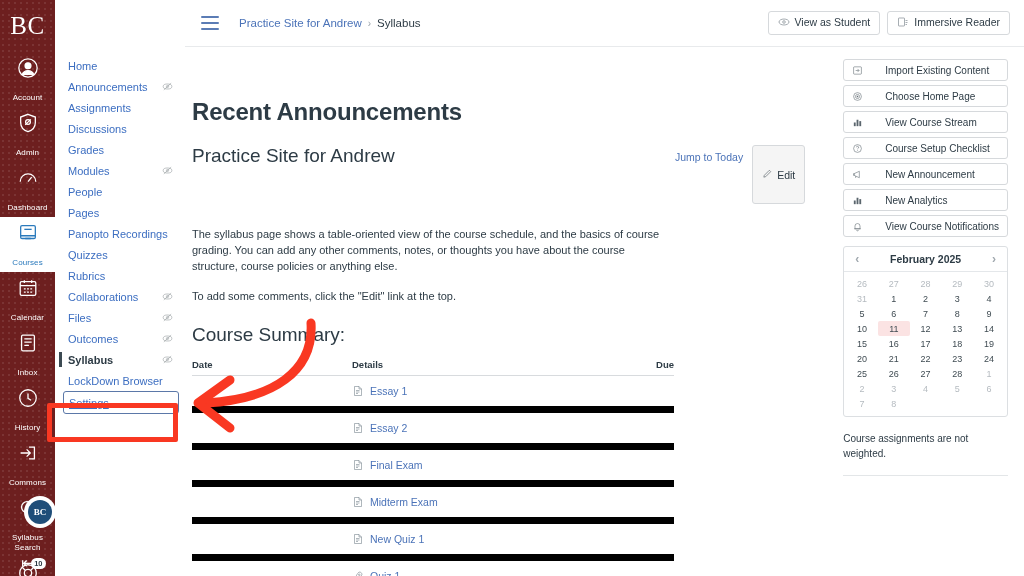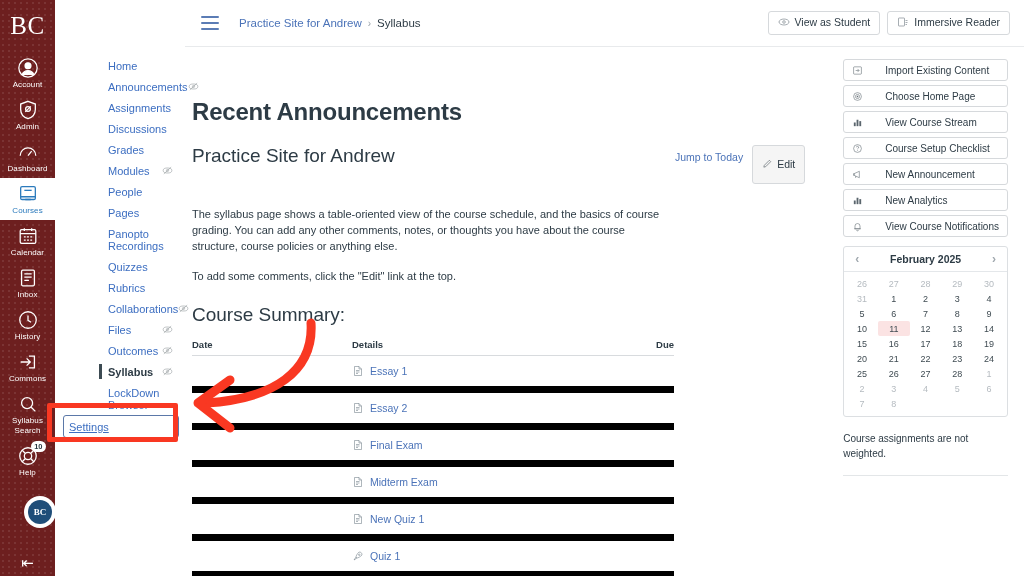--- a/index.html
+++ b/index.html
@@ -24,21 +24,21 @@
     color: #ffffff; font-family: "Liberation Serif", serif;
     font-size: 25px; letter-spacing: 0.5px;
     margin-top: 12px; margin-bottom: 12px;
   }
   .gn-item {
     width: 55px; padding: 5px 0 4px 0;
     display: flex; flex-direction: column; align-items: center;
     color: #ffffff; text-decoration: none; cursor: pointer;
   }
   .gn-item .gn-label {
-    font-size: 8px; line-height: 10px; margin-top: 1px;
+    font-size: 8px; line-height: 10px; margin-top: 14px;
     text-align: center; letter-spacing: 0.1px;
   }
   .gn-item.active { background: #ffffff; }
   .gn-item.active .gn-label { color: #2b7abc; }
   .gn-item.active svg { stroke: #2b7abc; fill: none; }
   .gn-icon { width: 22px; height: 22px; display: block; }
   .gn-icon svg { width: 22px; height: 22px; display: block; stroke: #ffffff; fill: none; stroke-width: 1.4; }
   .badge {
     position: absolute; top: -4px; right: -7px;
     background: #ffffff; color: #2d3b45;
@@ -62,21 +62,21 @@
   }
 
   
   .coursenav {
     width: 130px; flex: 0 0 130px; padding-top: 55px;
     background: #ffffff; position: relative;
   }
   .cn-item {
     display: flex; align-items: center; justify-content: space-between;
     padding: 4.5px 12px 4.5px 13px; font-size: 11px;
-    color: #3c6ec1; cursor: pointer; position: relative; margin-left: 40px;
+    color: #3c6ec1; cursor: pointer; position: relative;
   }
   .cn-item.active { color: #2d3b45; font-weight: bold; }
   .cn-item.active::before {
     content: ""; position: absolute; left: 4px; top: 3px; bottom: 3px;
     width: 2.5px; background: #3c4a52;
   }
   .cn-item.focused .cn-label {
     text-decoration: underline;
   }
   .cn-item.focused {
@@ -115,23 +115,23 @@
   .rightcol { flex: 0 0 170px; padding: 12px 16px 0 8px; }
 
   h1.page-title {
     font-size: 24px; font-weight: bold; color: #2d3b45;
     margin-bottom: 19px; letter-spacing: -0.2px; margin-top: 33px;
   }
   .subhead-row { display: flex; align-items: flex-start; margin-bottom: 22px; }
   h2.course-title { font-size: 19px; font-weight: normal; color: #2d3b45; flex: 1 1 auto; }
   .jump-link { color: #4b73b8; font-size: 10.5px; cursor: pointer; margin-right: 9px; padding-top: 6px; }
   .edit-btn {
-    display: flex; align-items: flex-start; gap: 4px;
+    display: flex; align-items: flex-end; gap: 4px;
     border: 1px solid #d6d9dc; background: #f5f5f5; border-radius: 3px;
-    padding: 12px 9px; font-size: 10.5px; color: #2d3b45; cursor: pointer;
+    padding: 22px 9px; font-size: 10.5px; color: #2d3b45; cursor: pointer;
   }
   .edit-btn svg { width: 11px; height: 11px; stroke: #4a555c; fill: none; stroke-width: 1.3; }
   p.bodytext { font-size: 11px; line-height: 16px; color: #2d3b45; margin-bottom: 14px; max-width: 470px; }
   h2.summary-title { font-size: 19px; font-weight: normal; color: #2d3b45; margin: 20px 0 10px 0; }
 
   table.summary { width: 100%; max-width: 482px; border-collapse: collapse; }
   table.summary th {
     text-align: left; font-size: 9.5px; font-weight: bold; color: #2d3b45;
     padding: 3px 0 5px 0; border-bottom: 1px solid #d8dbde;
   }

